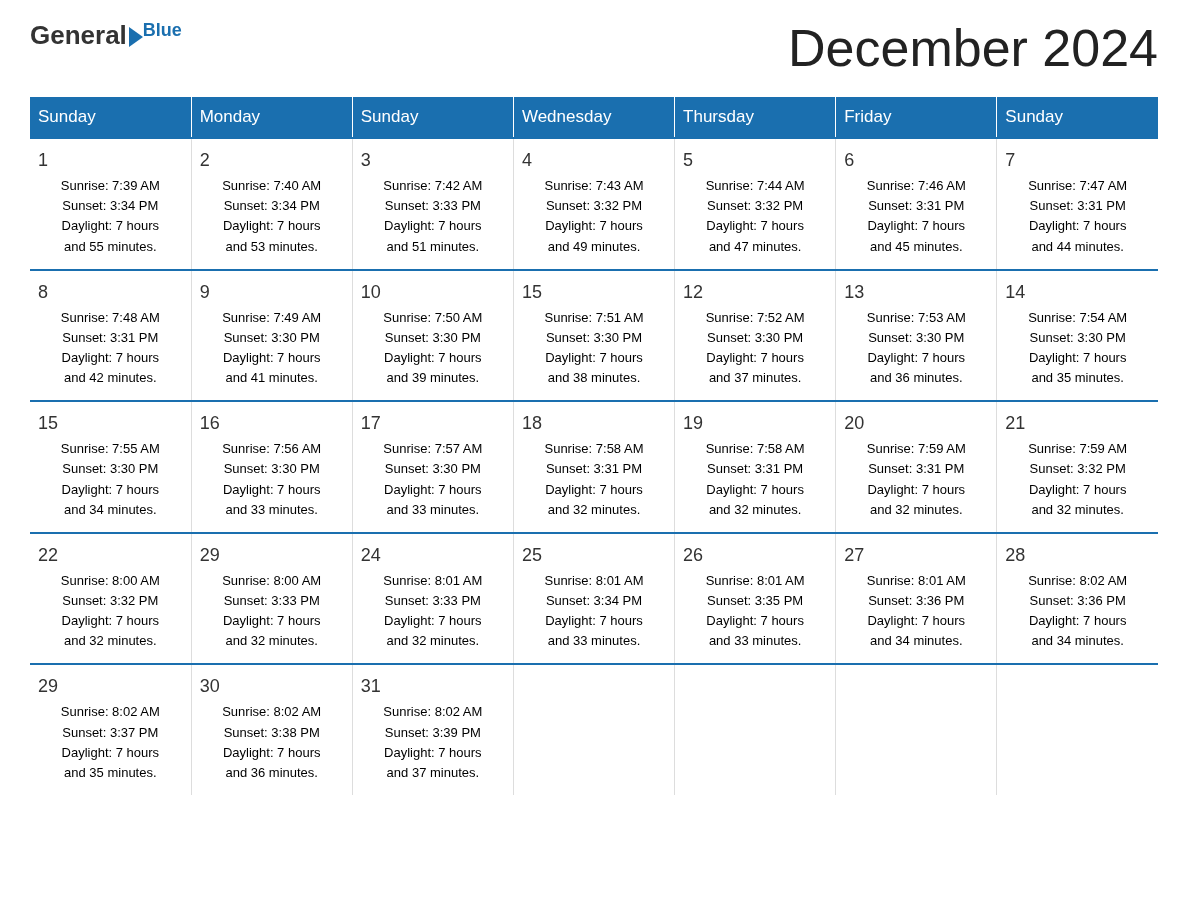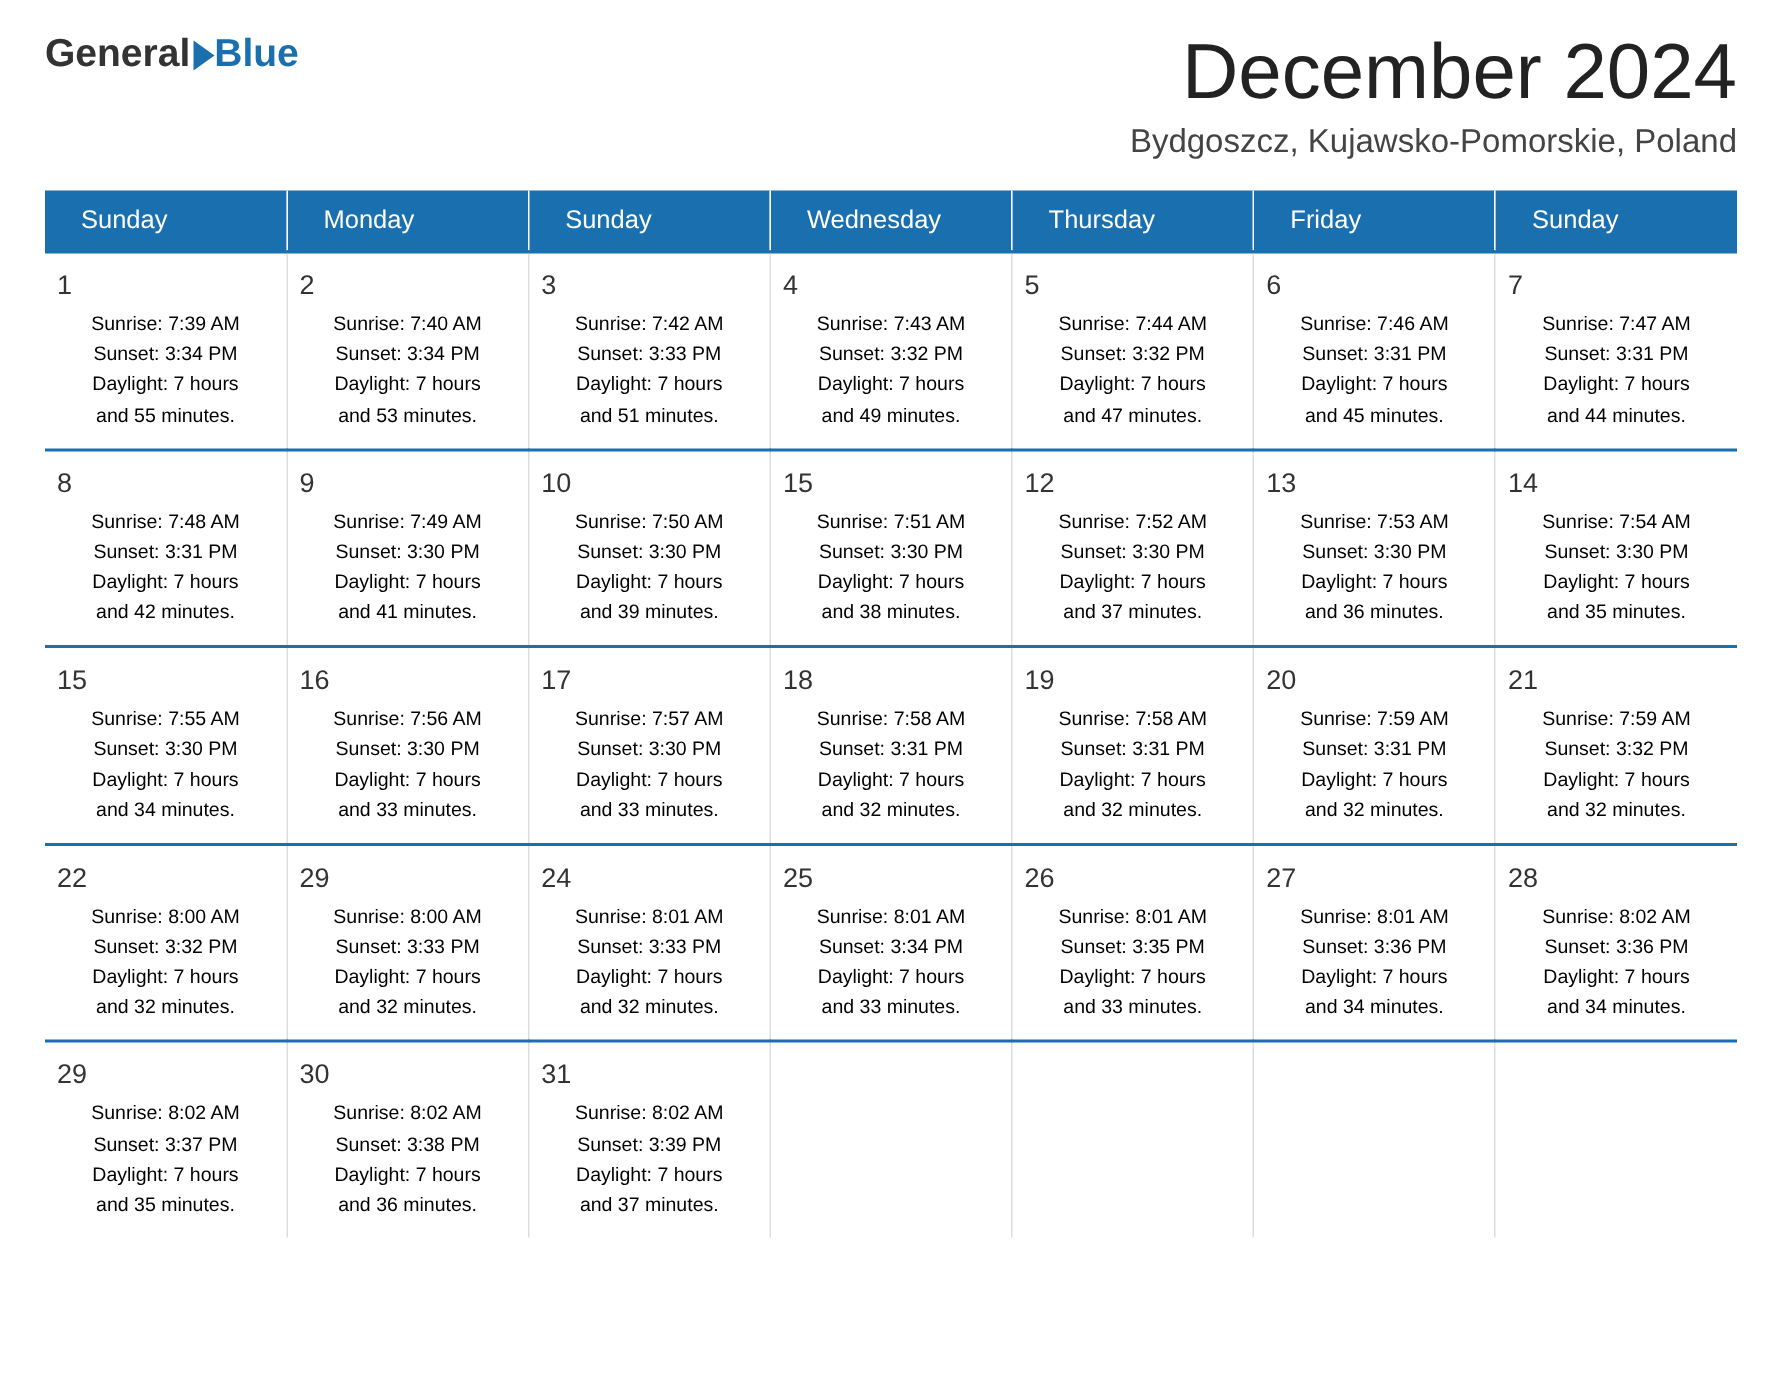--- a/index.html
+++ b/index.html
@@ -34,21 +34,21 @@
     .logo-arrow {
       width: 0;
       height: 0;
       border-left: 14px solid #1a6faf;
       border-top: 10px solid transparent;
       border-bottom: 10px solid transparent;
       margin-left: 2px;
       margin-top: 2px;
     }
     .logo-blue {
-      font-size: 26px;
+      font-size: 18px;
       font-weight: bold;
       color: #1a6faf;
     }
     .title-section {
       text-align: right;
       margin-left: 47px;
     }
     .month-title {
       font-size: 52px;
       font-weight: normal;
@@ -65,21 +65,21 @@
       border-collapse: collapse;
       table-layout: fixed;
     }
     thead tr {
       background-color: #1a6faf;
     }
     thead th {
       color: #fff;
       font-size: 17px;
       font-weight: normal;
-      padding: 10px 24px;
+      padding: 10px 8px;
       text-align: left;
       border-right: 1px solid #fff;
     }
     thead th:last-child {
       border-right: none;
     }
     tbody tr {
       border-top: 2px solid #1a6faf;
     }
     tbody td {
@@ -120,21 +120,20 @@
 <div class="header">
   <div class="logo">
     <div class="logo-top">
       <span class="logo-general">General</span>
       <div class="logo-arrow"></div>
     </div>
     <span class="logo-blue">Blue</span>
   </div>
   <div class="title-section">
     <div class="month-title">December 2024</div>
-    <div class="location-title">Bydgoszcz, Kujawsko-Pomorskie, Poland</div>
   </div>
 </div>
 
 <table>
   <thead>
     <tr>
     <th>Sunday</th>
         <th>Monday</th>
         <th>Sunday</th>
         <th>Wednesday</th>

